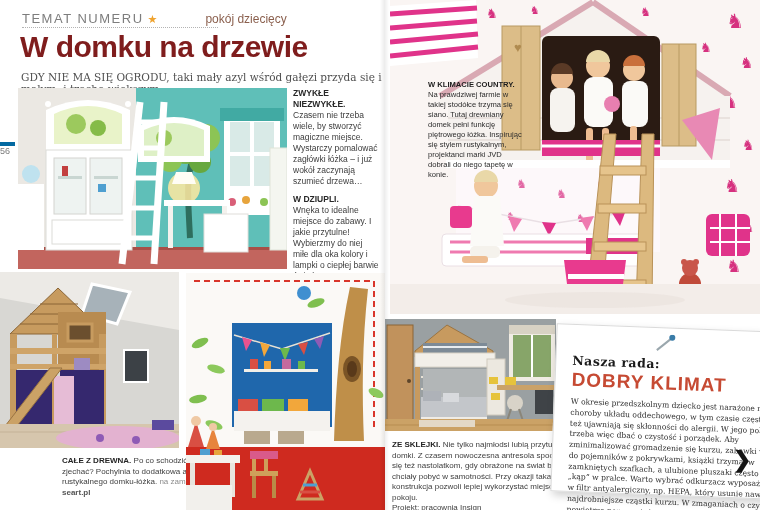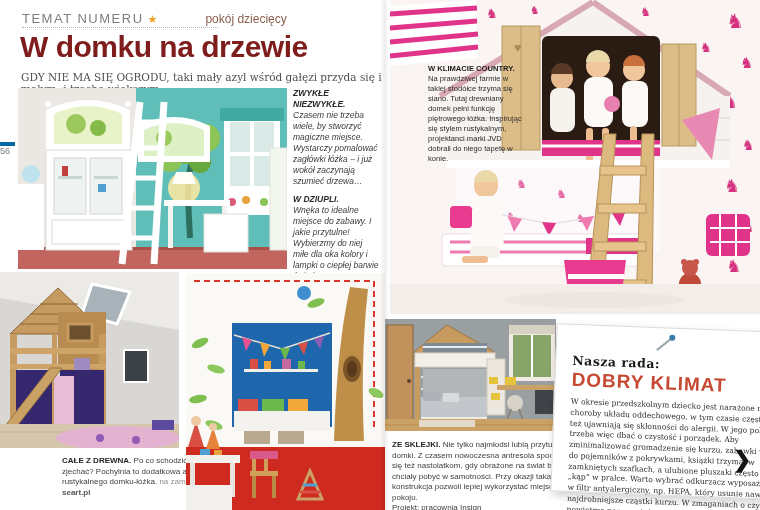--- a/index.html
+++ b/index.html
@@ -18,31 +18,31 @@
   .pageno{position:absolute;left:0;top:142px;width:15px;border-top:4px solid #0369a1;
           font-size:9px;color:#7a7a7a;padding-top:0;}
   
   .ph{position:absolute;overflow:hidden;}
   .phA{left:18px;top:88px;width:269px;height:181px;}
   .phB{left:0px;top:272px;width:179px;height:176px;}
   .phC{left:186px;top:273px;width:199px;height:237px;}
   .phD{left:390px;top:0px;width:370px;height:314px;}
   .phE{left:385px;top:319px;width:171px;height:112px;}
   
-  .colblock{position:absolute;width:86px;font-size:8.5px;line-height:1.3;color:#3c3c3c;font-style:italic;}
+  .colblock{position:absolute;width:86px;font-size:8.5px;line-height:1.3;color:#3c3c3c;}
   .colblock b{display:block;color:#282828;}
   .cb1{left:293px;top:88px;}
   .cb2{left:293px;top:194px;}
   .cap{position:absolute;font-size:8px;line-height:1.32;color:#3e3e3e;margin:0;}
   .cap b{color:#252525;}
   .capB{left:18px;top:456px;width:172px;margin-left:44px;}
   .capE{left:392px;top:440px;width:182px;}
   .cred{color:#8c8c8c;}
   .cred b{color:#555;}
-  .country{position:absolute;left:428px;top:64px;width:94px;font-size:7.6px;
+  .country{position:absolute;left:428px;top:80px;width:94px;font-size:7.6px;
            line-height:1.32;color:#2c2c2c;}
   .country b{display:block;color:#1d1d1d;}
   
   .tipcard{position:absolute;left:556px;top:324px;width:252px;height:168px;background:#fff;
            border:1px solid #dadada;box-shadow:2px 4px 8px rgba(0,0,0,.18);
            transform:rotate(2.2deg);transform-origin:20px 20px;padding:14px 16px;box-sizing:border-box;}
   .tipcard .pin{position:absolute;left:96px;top:6px;}
   .tipcard .label{font-family:"DejaVu Serif",serif;font-weight:bold;font-size:12.5px;
                   color:#1b1b1b;letter-spacing:.5px;margin-top:14px;}
   .tipcard .tiptitle{font-size:19px;font-weight:bold;color:#c64a33;letter-spacing:1px;margin-top:1px;}

